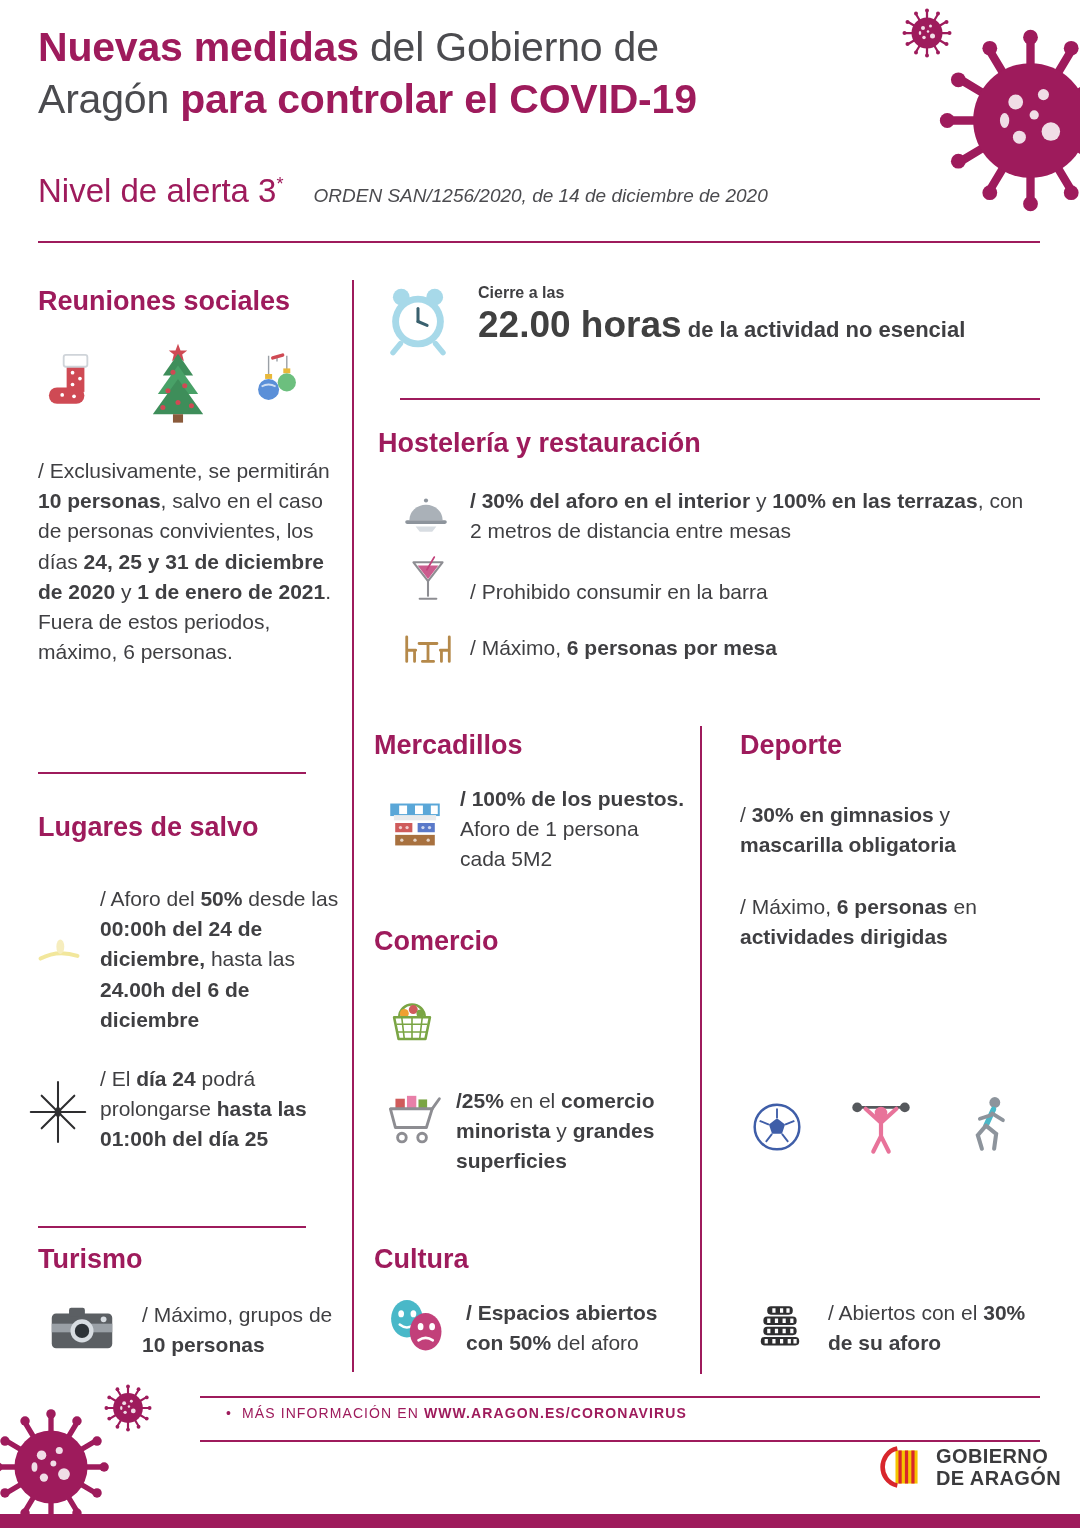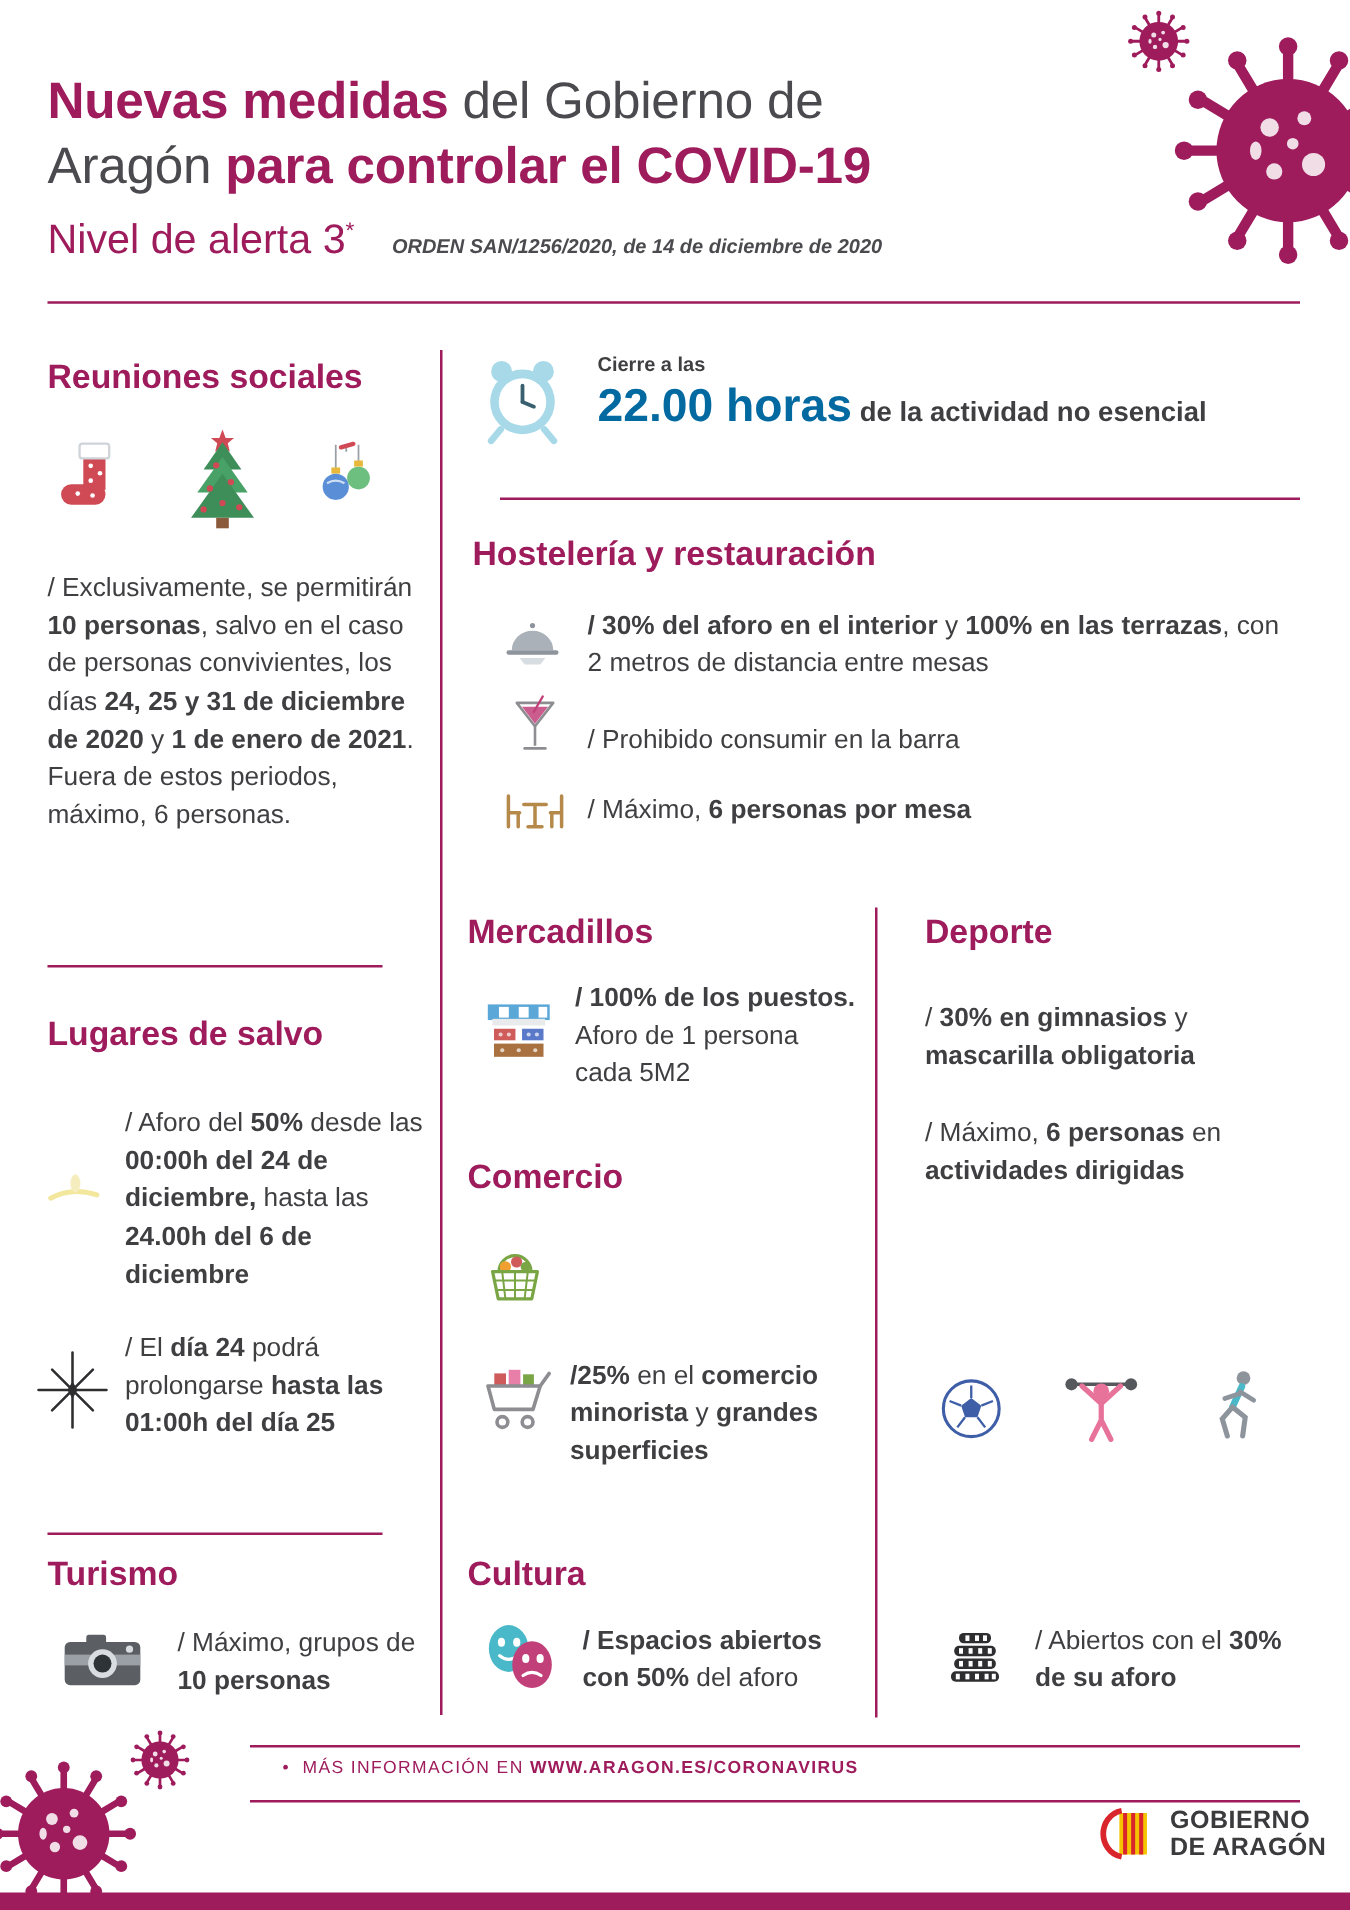--- a/index.html
+++ b/index.html
@@ -13,24 +13,24 @@
   .b { font-weight:700; }
   .sech { font-size:27px; font-weight:700; color:#9e1b5c; }
   .txt { font-size:21px; line-height:1.44; color:#3f3f42; }
   .txt span.b { font-weight:700; }
   .rule { background:#9e1b5c; }
   .title { font-size:41px; line-height:1.26; letter-spacing:-0.2px; }
   .title .dark { color:#4b4b4f; font-weight:400; }
   .title .acc { font-weight:700; }
   .alert-level { font-size:33px; color:#9e1b5c; font-weight:400; }
   .alert-level sup { font-size:55%; }
-  .order-ref { font-size:16px; font-style:italic; font-weight:700; color:#4b4b4f; }
+  .order-ref { font-size:19px; font-style:italic; font-weight:400; color:#4b4b4f; }
   .cierre-l1 { font-size:16px; font-weight:700; color:#3f3f42; }
   .cierre-l2 { white-space:nowrap; margin-top:2px; }
-  .cierre-l2 .time { font-size:37px; font-weight:700; color:#0369a1; }
+  .cierre-l2 .time { font-size:37px; font-weight:700; color:#404040; }
   .cierre-l2 .suffix { font-size:22px; font-weight:700; color:#3f3f42; }
   .finfo { font-size:14px; letter-spacing:1.1px; color:#9e1b5c; display:flex; gap:10px; align-items:center; }
   .finfo .url { font-weight:700; }
   .logo { display:flex; gap:12px; align-items:center; }
   .logo-text { font-size:20px; font-weight:700; color:#3b3b3d; line-height:1.12; letter-spacing:0.4px; }
   svg { display:block; }
 </style>
 </head>
 <body>
 
@@ -75,21 +75,21 @@
   <svg class="abs" style="left:938px;top:28px;width:185px;height:185px" viewBox="0 0 100 100">
       <use href="#virus"></use>
     </svg>
   <svg class="abs" style="left:104px;top:1384px;width:48px;height:48px" viewBox="0 0 100 100">
       <use href="#virus"></use>
     </svg>
   <svg class="abs" style="left:-8px;top:1408px;width:118px;height:118px" viewBox="0 0 100 100">
       <use href="#virus"></use>
     </svg>
 
-  <div class="abs title" style="left:38px;top:55px;width:830px">
+  <div class="abs title" style="left:38px;top:22px;width:830px">
     <div><span class="acc">Nuevas medidas</span><span class="dark"> del Gobierno de</span></div>
     <div><span class="dark">Aragón </span><span class="acc">para controlar el COVID-19</span></div>
   </div>
   <div class="abs" style="left:38px;top:172px;width:990px;display:flex;align-items:baseline;gap:30px">
     <div class="alert-level"><span>Nivel de alerta 3</span><sup>*</sup></div>
     <div class="order-ref">ORDEN SAN/1256/2020, de 14 de diciembre de 2020</div>
   </div>
   <div class="abs rule" style="left:38px;top:241px;width:1002px;height:2px"></div>
 
   <div class="abs rule" style="left:352px;top:280px;width:2px;height:1092px"></div>

